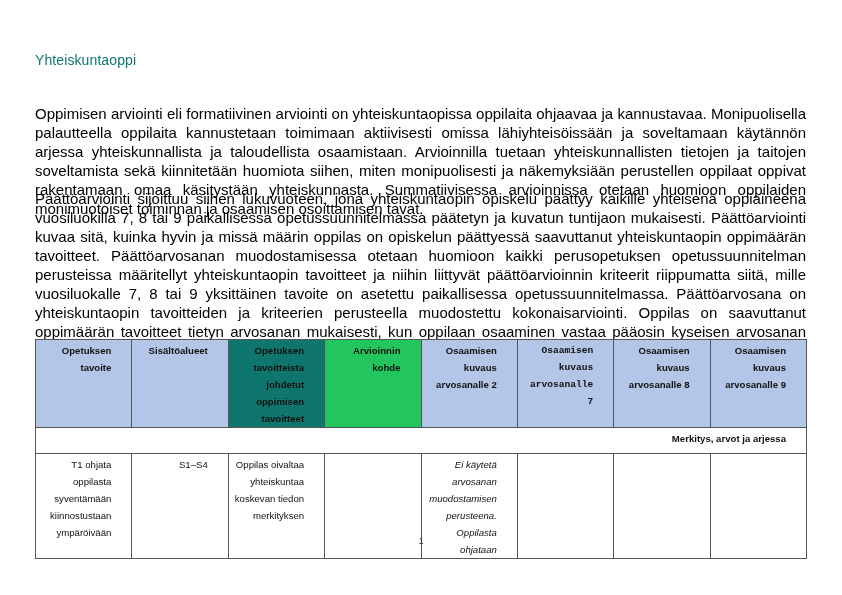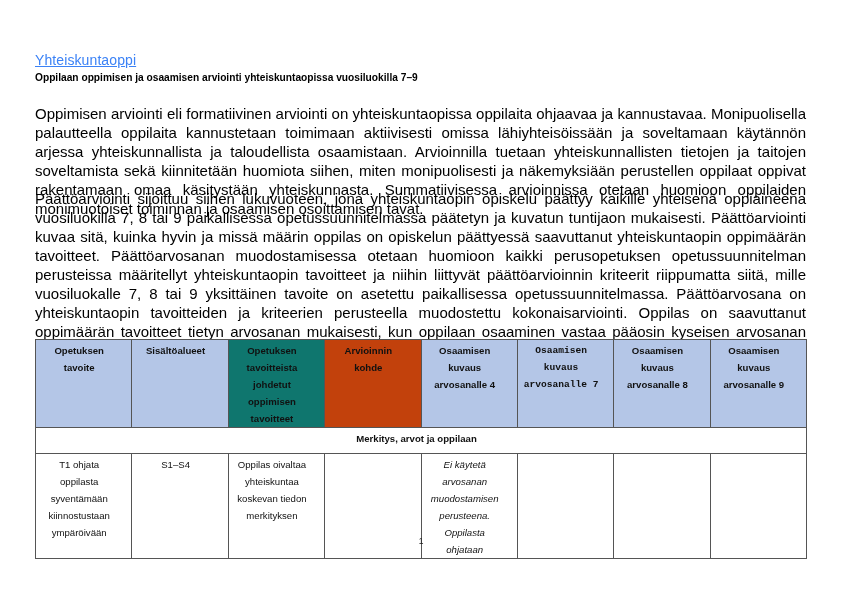--- a/index.html
+++ b/index.html
@@ -3,80 +3,79 @@
   <meta charset="utf-8">
   <style>
     html, body { margin: 0; padding: 0; background: #ffffff; }
     body {
       width: 842px; height: 595px; position: relative; overflow: hidden;
       font-family: "Liberation Sans", sans-serif; color: #111;
     }
     .page { position: absolute; left: 0; top: 0; width: 842px; height: 595px; background: #fff; }
     .h1 {
       position: absolute; left: 35px; top: 52px;
-      font-size: 14px; color: #3b82f6; letter-spacing: 0.1px; text-decoration: underline;
+      font-size: 14px; color: #0f766e; letter-spacing: 0.1px;
     }
     .h2 {
       position: absolute; left: 35px; top: 72px;
       font-size: 10.2px; font-weight: bold; color: #000;
     }
     .para {
       position: absolute; left: 35px; width: 771px;
       font-size: 15px; line-height: 19px; text-align: justify;
       color: #000;
     }
     .p1 { top: 104px; }
     .p2 { top: 189px; }
     table.grid {
       position: absolute; left: 35px; top: 339px;
       width: 772px; border-collapse: collapse; table-layout: fixed;
       font-size: 9.6px;
     }
     table.grid td, table.grid th {
       border: 1px solid #555; vertical-align: top;
-      padding: 2px 14px 0 5px; line-height: 17px; text-align: center;
+      padding: 2px 20px 0 5px; line-height: 17px; text-align: right;
       overflow: hidden;
     }
     table.grid th {
       background: #b4c6e7; font-weight: bold; height: 63px;
     }
     td.section { font-weight: bold; height: 23px; }
     tr.data td { height: 79px; }
     td.italic { font-style: italic; }
     .pagenum {
       position: absolute; left: 0; width: 842px; top: 536px;
       text-align: center; font-size: 8.5px; color: #222;
     }
   </style>
 </head>
 <body>
 
 <div class="page">
   <div class="h1">Yhteiskuntaoppi</div>
-  <div class="h2">Oppilaan oppimisen ja osaamisen arviointi yhteiskuntaopissa vuosiluokilla 7–9</div>
 
   <div class="para p1">Oppimisen arviointi eli formatiivinen arviointi on yhteiskuntaopissa oppilaita ohjaavaa ja kannustavaa. Monipuolisella palautteella oppilaita kannustetaan toimimaan aktiivisesti omissa lähiyhteisöissään ja soveltamaan käytännön arjessa yhteiskunnallista ja taloudellista osaamistaan. Arvioinnilla tuetaan yhteiskunnallisten tietojen ja taitojen soveltamista sekä kiinnitetään huomiota siihen, miten monipuolisesti ja näkemyksiään perustellen oppilaat oppivat rakentamaan omaa käsitystään yhteiskunnasta. Summatiivisessa arvioinnissa otetaan huomioon oppilaiden monimuotoiset toiminnan ja osaamisen osoittamisen tavat.</div>
   <div class="para p2">Päättöarviointi sijoittuu siihen lukuvuoteen, jona yhteiskuntaopin opiskelu päättyy kaikille yhteisenä oppiaineena vuosiluokilla 7, 8 tai 9 paikallisessa opetussuunnitelmassa päätetyn ja kuvatun tuntijaon mukaisesti. Päättöarviointi kuvaa sitä, kuinka hyvin ja missä määrin oppilas on opiskelun päättyessä saavuttanut yhteiskuntaopin oppimäärän tavoitteet. Päättöarvosanan muodostamisessa otetaan huomioon kaikki perusopetuksen opetussuunnitelman perusteissa määritellyt yhteiskuntaopin tavoitteet ja niihin liittyvät päättöarvioinnin kriteerit riippumatta siitä, mille vuosiluokalle 7, 8 tai 9 yksittäinen tavoite on asetettu paikallisessa opetussuunnitelmassa. Päättöarvosana on yhteiskuntaopin tavoitteiden ja kriteerien perusteella muodostettu kokonaisarviointi. Oppilas on saavuttanut oppimäärän tavoitteet tietyn arvosanan mukaisesti, kun oppilaan osaaminen vastaa pääosin kyseisen arvosanan kriteereissä kuvattua osaamisen tasoa. Paremman osaamisen tason saavuttaminen jonkin tavoitteen osalta voi kompensoida hylätyn tai heikomman suoriutumisen jonkin muun tavoitteen osalta. Työskentelyn arviointi sisältyy yhteiskuntaopin päättöarviointiin ja siitä muodostettavaan päättöarvosanaan.</div>
 
   <table class="grid">
     <thead>
       <tr>
         <th style="background: rgb(180, 198, 231);">Opetuksen tavoite</th>
         <th style="background: rgb(180, 198, 231); margin-top: 40px;">Sisältöalueet</th>
         <th style="background: #0f766e;">Opetuksen tavoitteista johdetut oppimisen tavoitteet</th>
-        <th style="background: #c2410c;">Arvioinnin kohde</th>
-        <th style="background: rgb(180, 198, 231);">Osaamisen kuvaus arvosanalle 4</th>
+        <th style="background: #22c55e;">Arvioinnin kohde</th>
+        <th style="background: rgb(180, 198, 231);">Osaamisen kuvaus arvosanalle 2</th>
         <th style="background: rgb(180, 198, 231); font-family: Liberation Mono, monospace;">Osaamisen kuvaus arvosanalle 7</th>
         <th style="background: rgb(180, 198, 231);">Osaamisen kuvaus arvosanalle 8</th>
         <th style="background: rgb(180, 198, 231);">Osaamisen kuvaus arvosanalle 9</th>
       </tr>
     </thead>
     <tbody>
       <tr>
-        <td class="section" colspan="8">Merkitys, arvot ja oppilaan</td>
+        <td class="section" colspan="8">Merkitys, arvot ja arjessa</td>
       </tr>
       <tr class="data">
         <td>T1 ohjata oppilasta syventämään kiinnostustaan ympäröivään</td>
         <td>S1–S4</td>
         <td>Oppilas oivaltaa yhteiskuntaa koskevan tiedon merkityksen</td>
         <td></td>
         <td class="italic">Ei käytetä arvosanan muodostamisen perusteena. Oppilasta ohjataan</td>
         <td></td>
         <td></td>
         <td></td>

